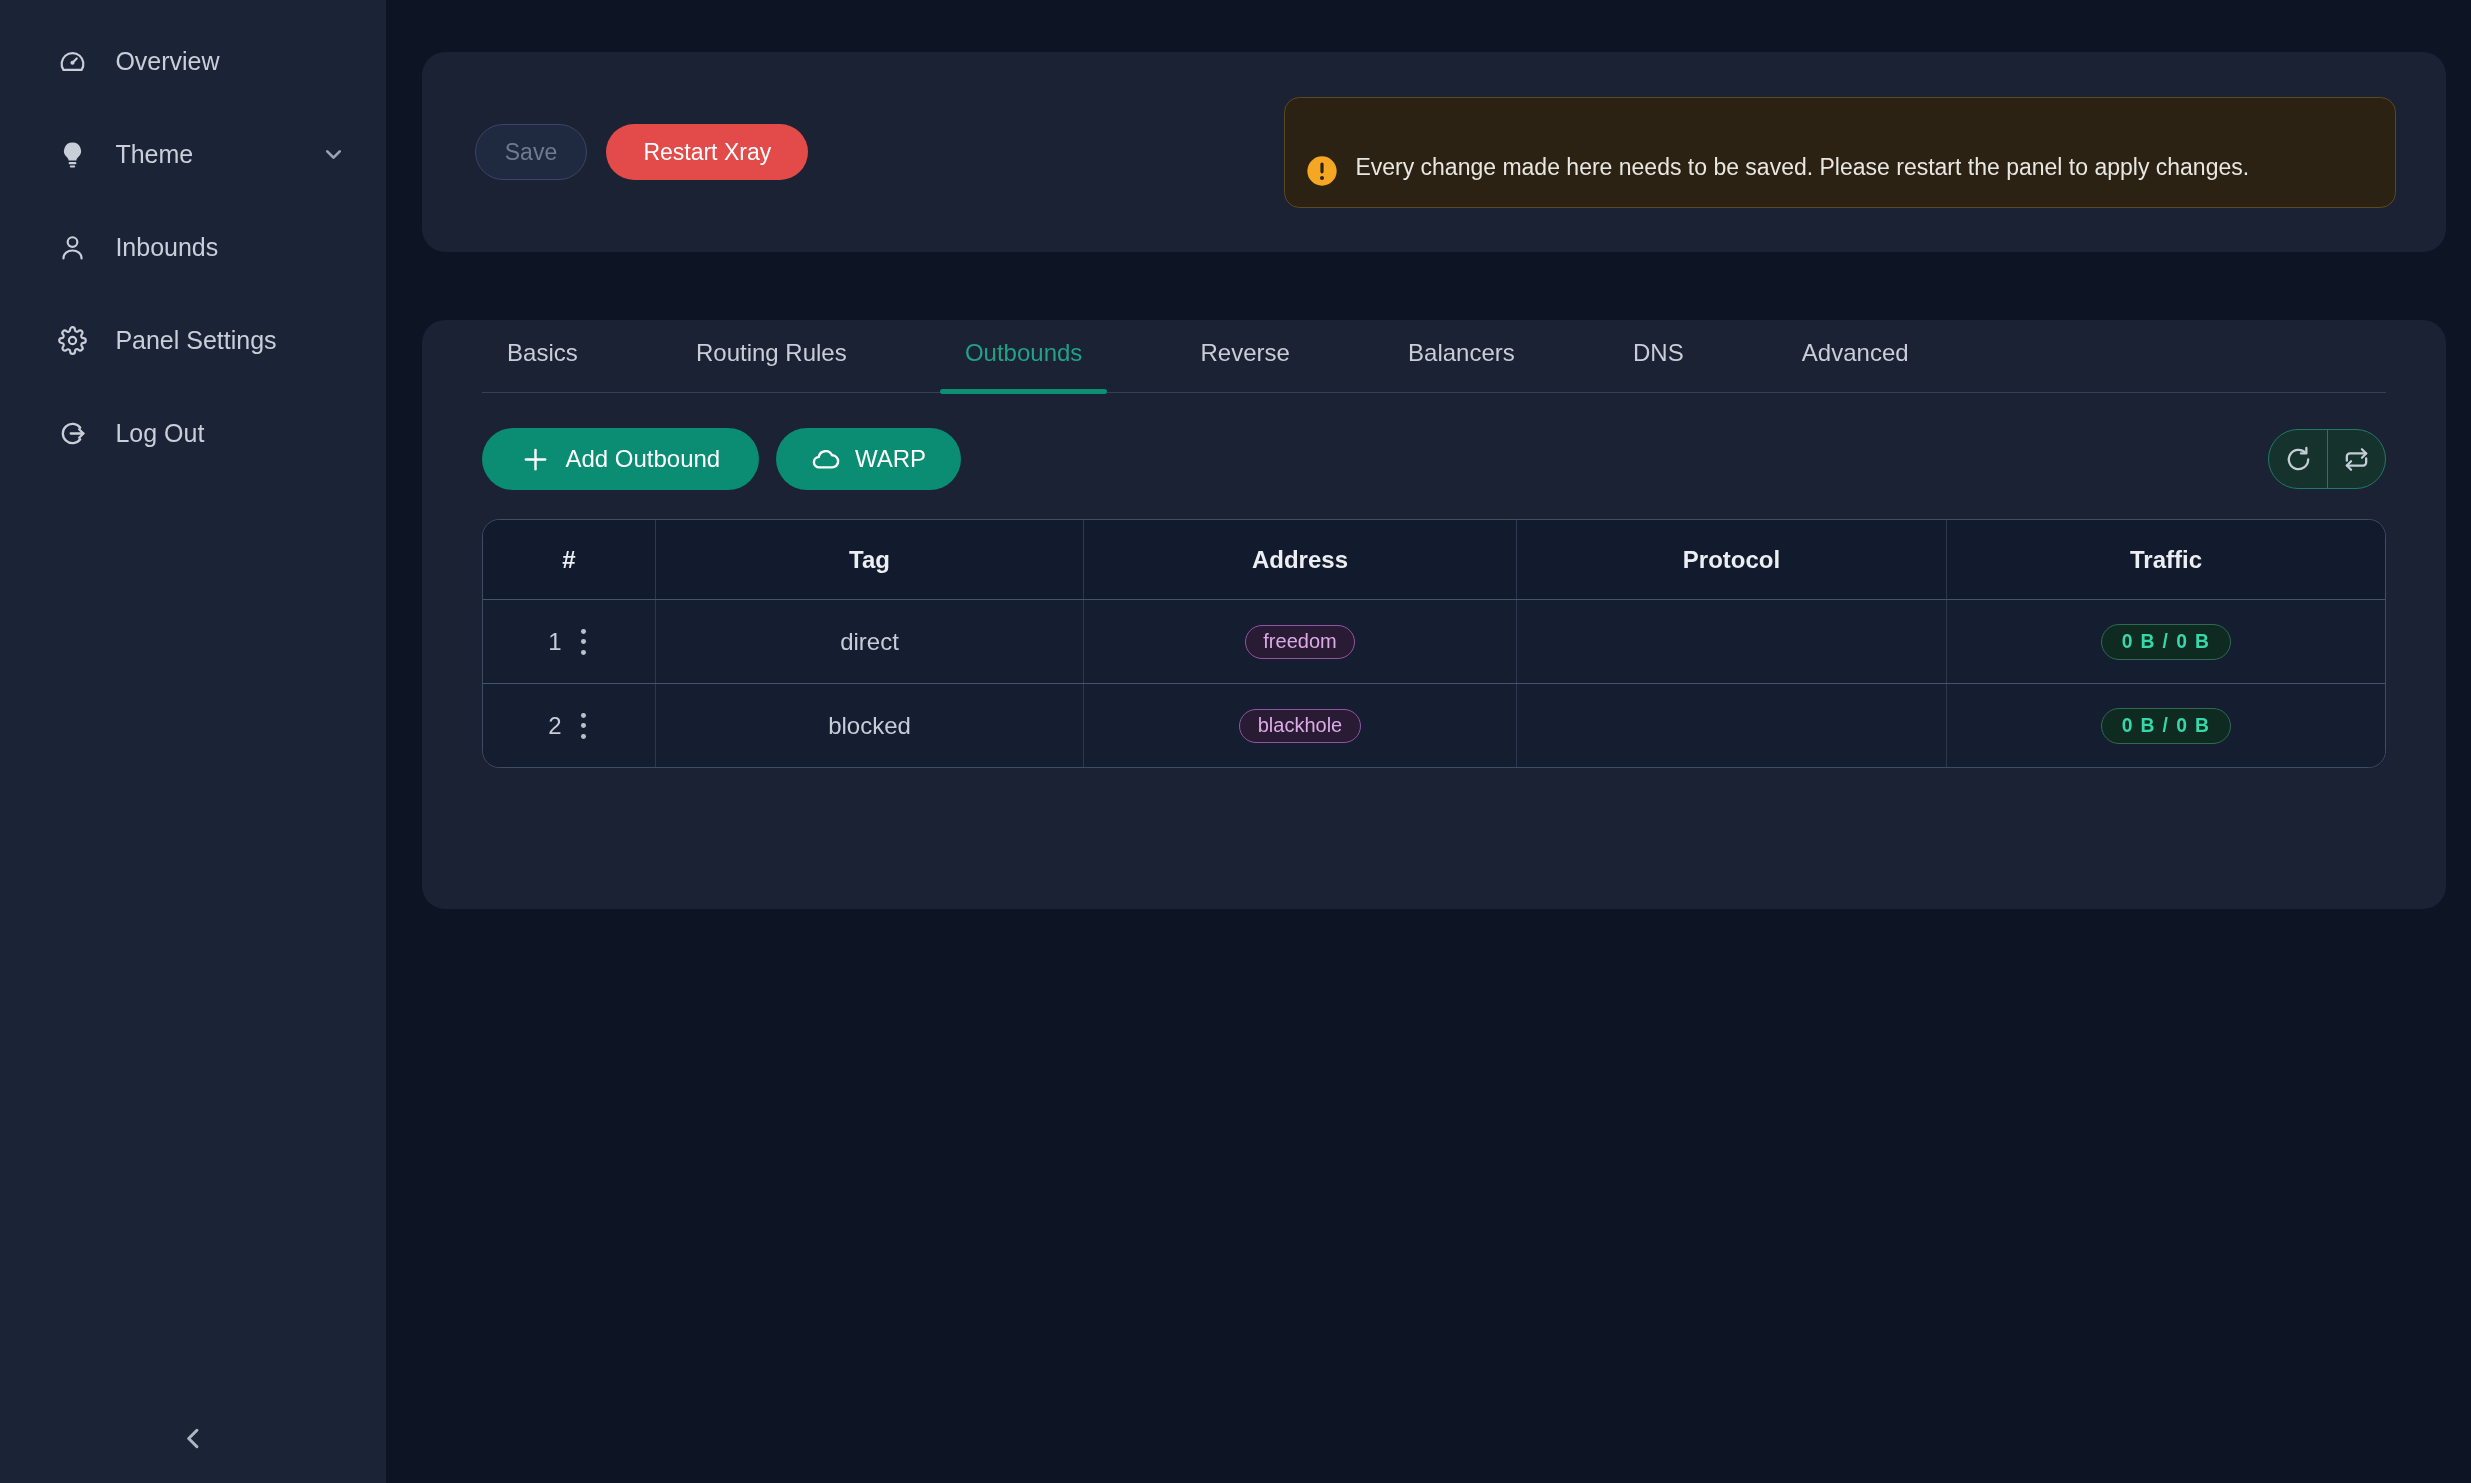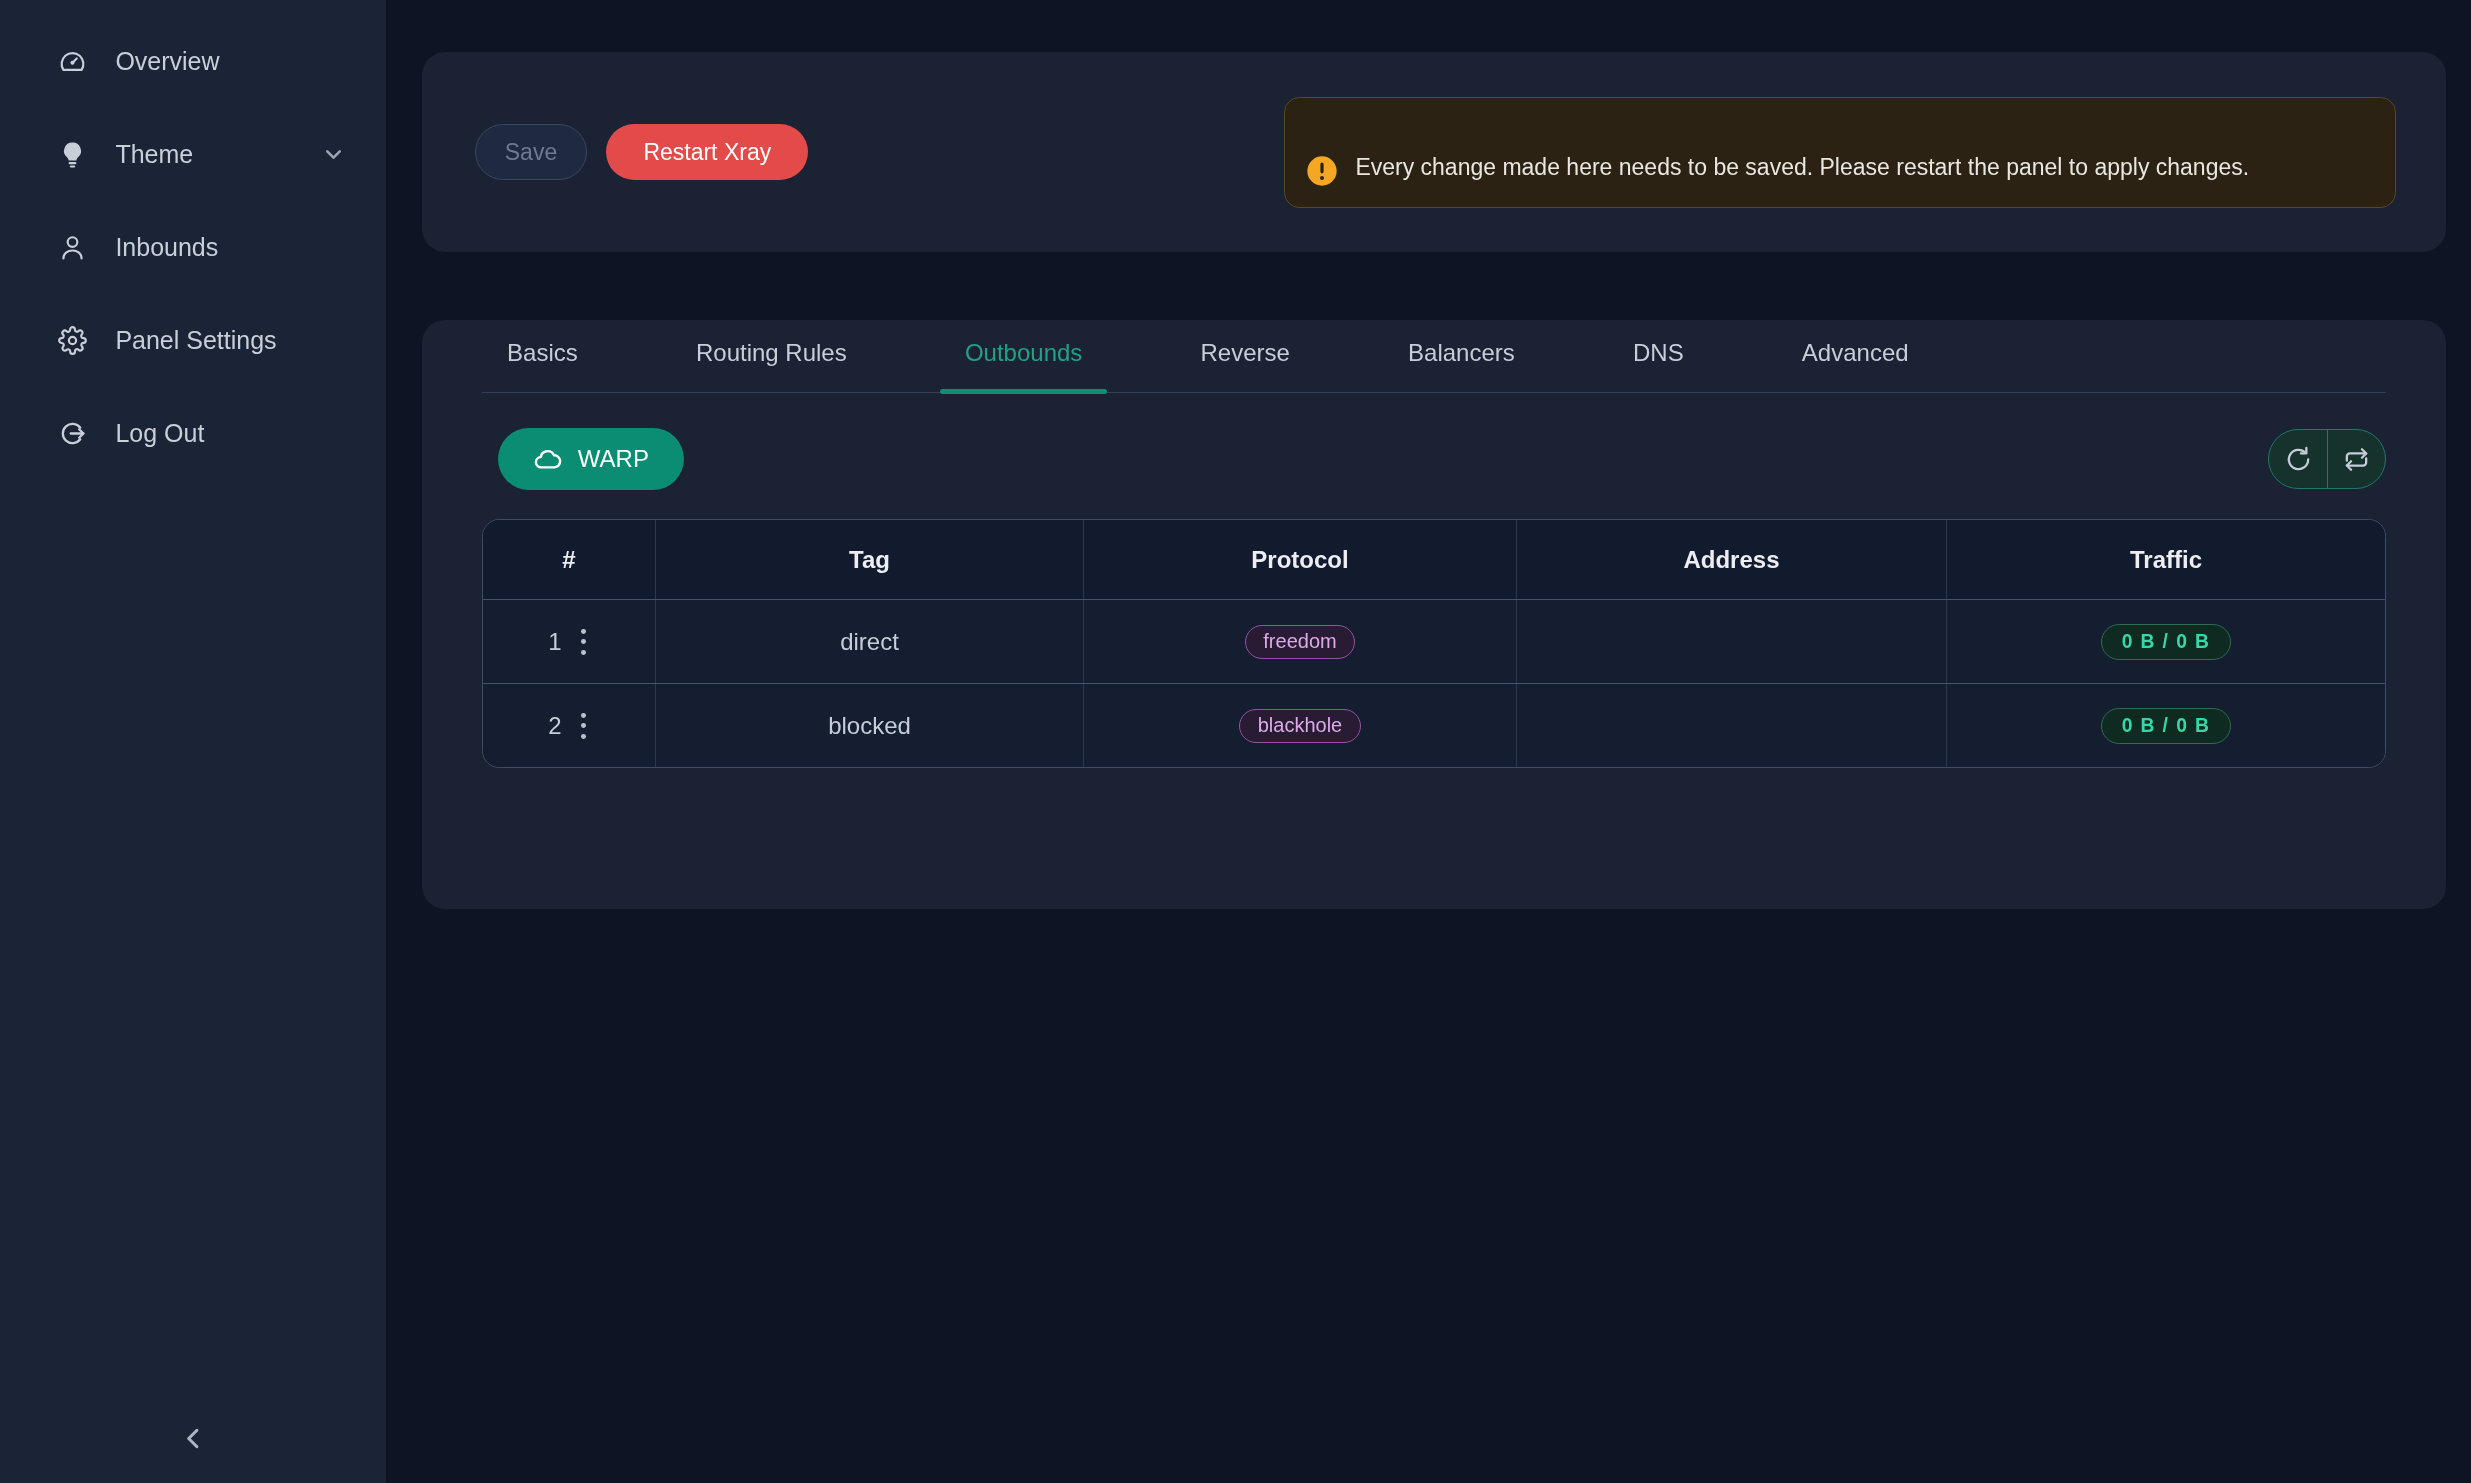--- a/index.html
+++ b/index.html
@@ -237,20 +237,29 @@
         <div class="tab">Basics</div>
         <div class="tab">Routing Rules</div>
         <div class="tab active">Outbounds</div>
         <div class="tab">Reverse</div>
         <div class="tab">Balancers</div>
         <div class="tab">DNS</div>
         <div class="tab">Advanced</div>
       </div>
 
       <div class="actions">
+        <button class="btn btn-teal">
+          <span class="b-icon">
+            <svg viewBox="0 0 24 24" fill="none" stroke="currentColor" stroke-width="2" stroke-linecap="round" width="29" height="29">
+              <line x1="12" y1="4" x2="12" y2="20"></line>
+                <line x1="4" y1="12" x2="20" y2="12"></line>
+            </svg>
+          </span>
+          <span>Add Outbound</span>
+        </button>
         <button class="btn btn-teal btn-warp">
           <span class="b-icon">
             <svg viewBox="0 0 24 24" fill="none" stroke="currentColor" stroke-width="2" stroke-linecap="round" stroke-linejoin="round" width="29" height="29">
               <path d="M17.5 18.5H7a4.3 4.3 0 0 1-.6-8.6 5.8 5.8 0 0 1 11-1.4 3.9 3.9 0 0 1 .1 10z"></path>
             </svg>
           </span>
           <span>WARP</span>
         </button>
 
         <div class="refresh-group">
@@ -272,22 +281,22 @@
               </svg>
             </span>
           </button>
         </div>
       </div>
 
       <div class="table">
         <div class="thead">
           <div class="th">#</div>
           <div class="th">Tag</div>
+          <div class="th">Address</div>
           <div class="th">Protocol</div>
-          <div class="th">Address</div>
           <div class="th">Traffic</div>
         </div>
 
         <div class="trow">
           <div class="td">
             <span class="row-handle">
               <span>1</span>
               <span class="dots">
                   <i></i>
                   <i></i>

